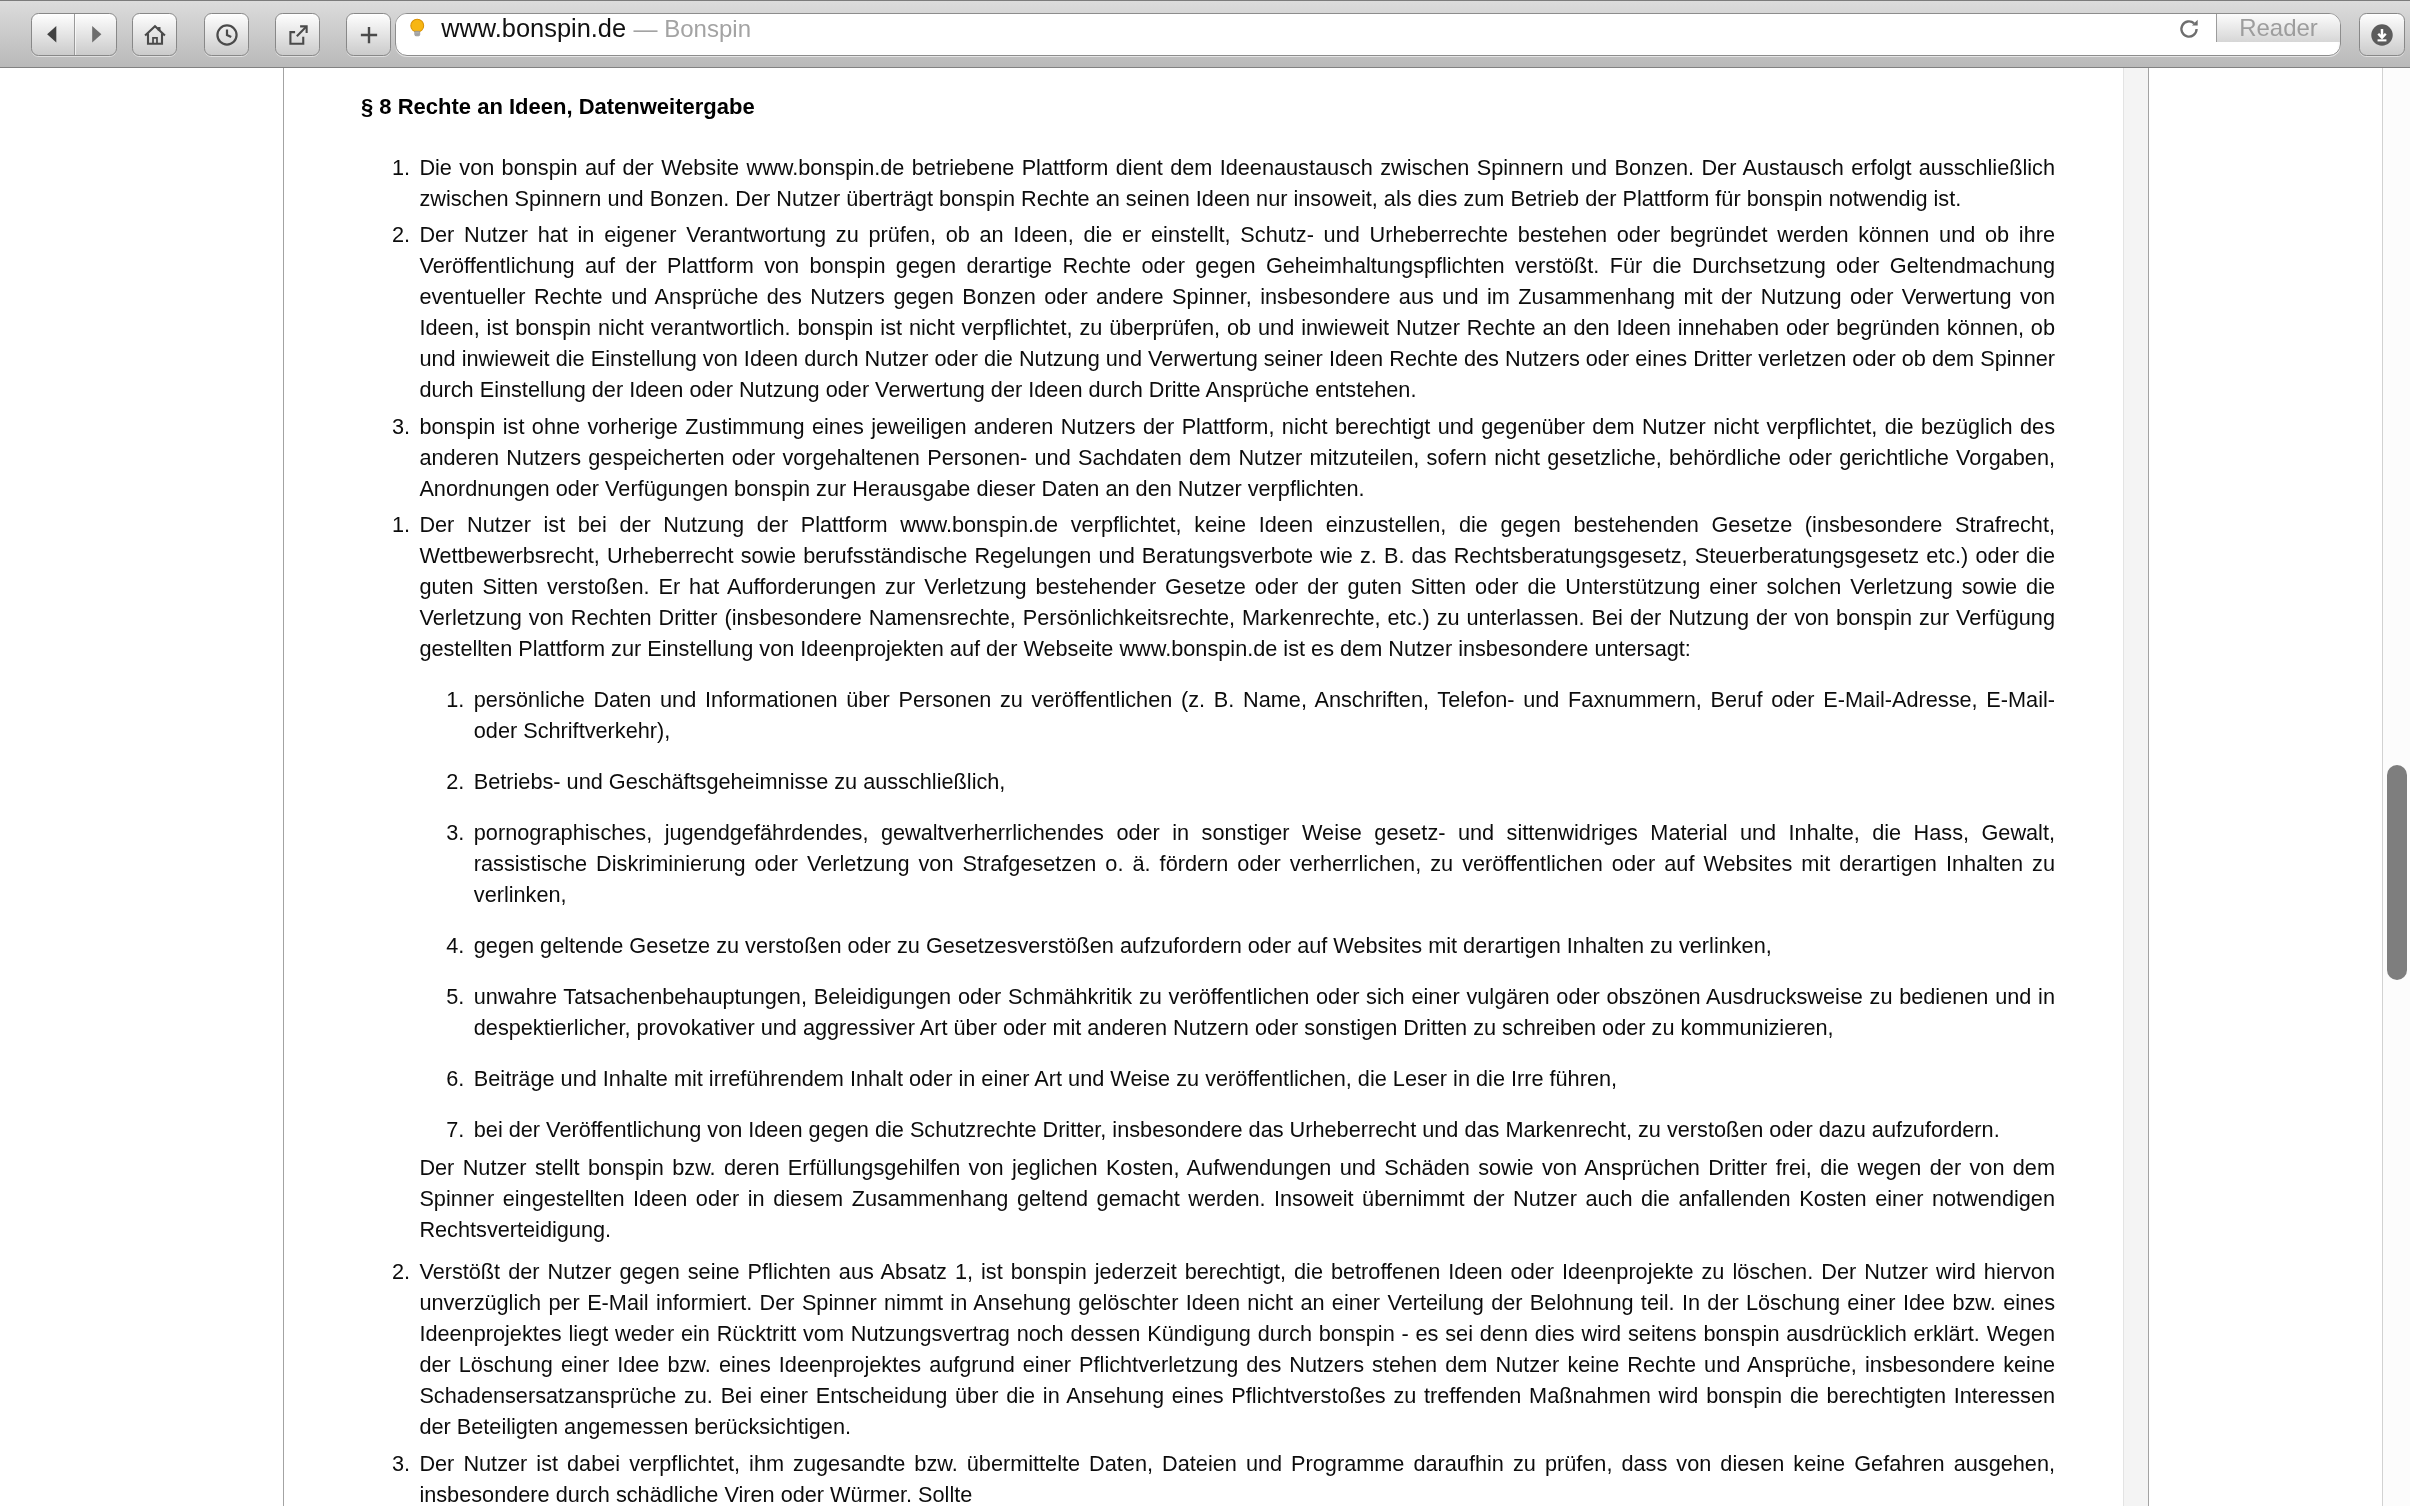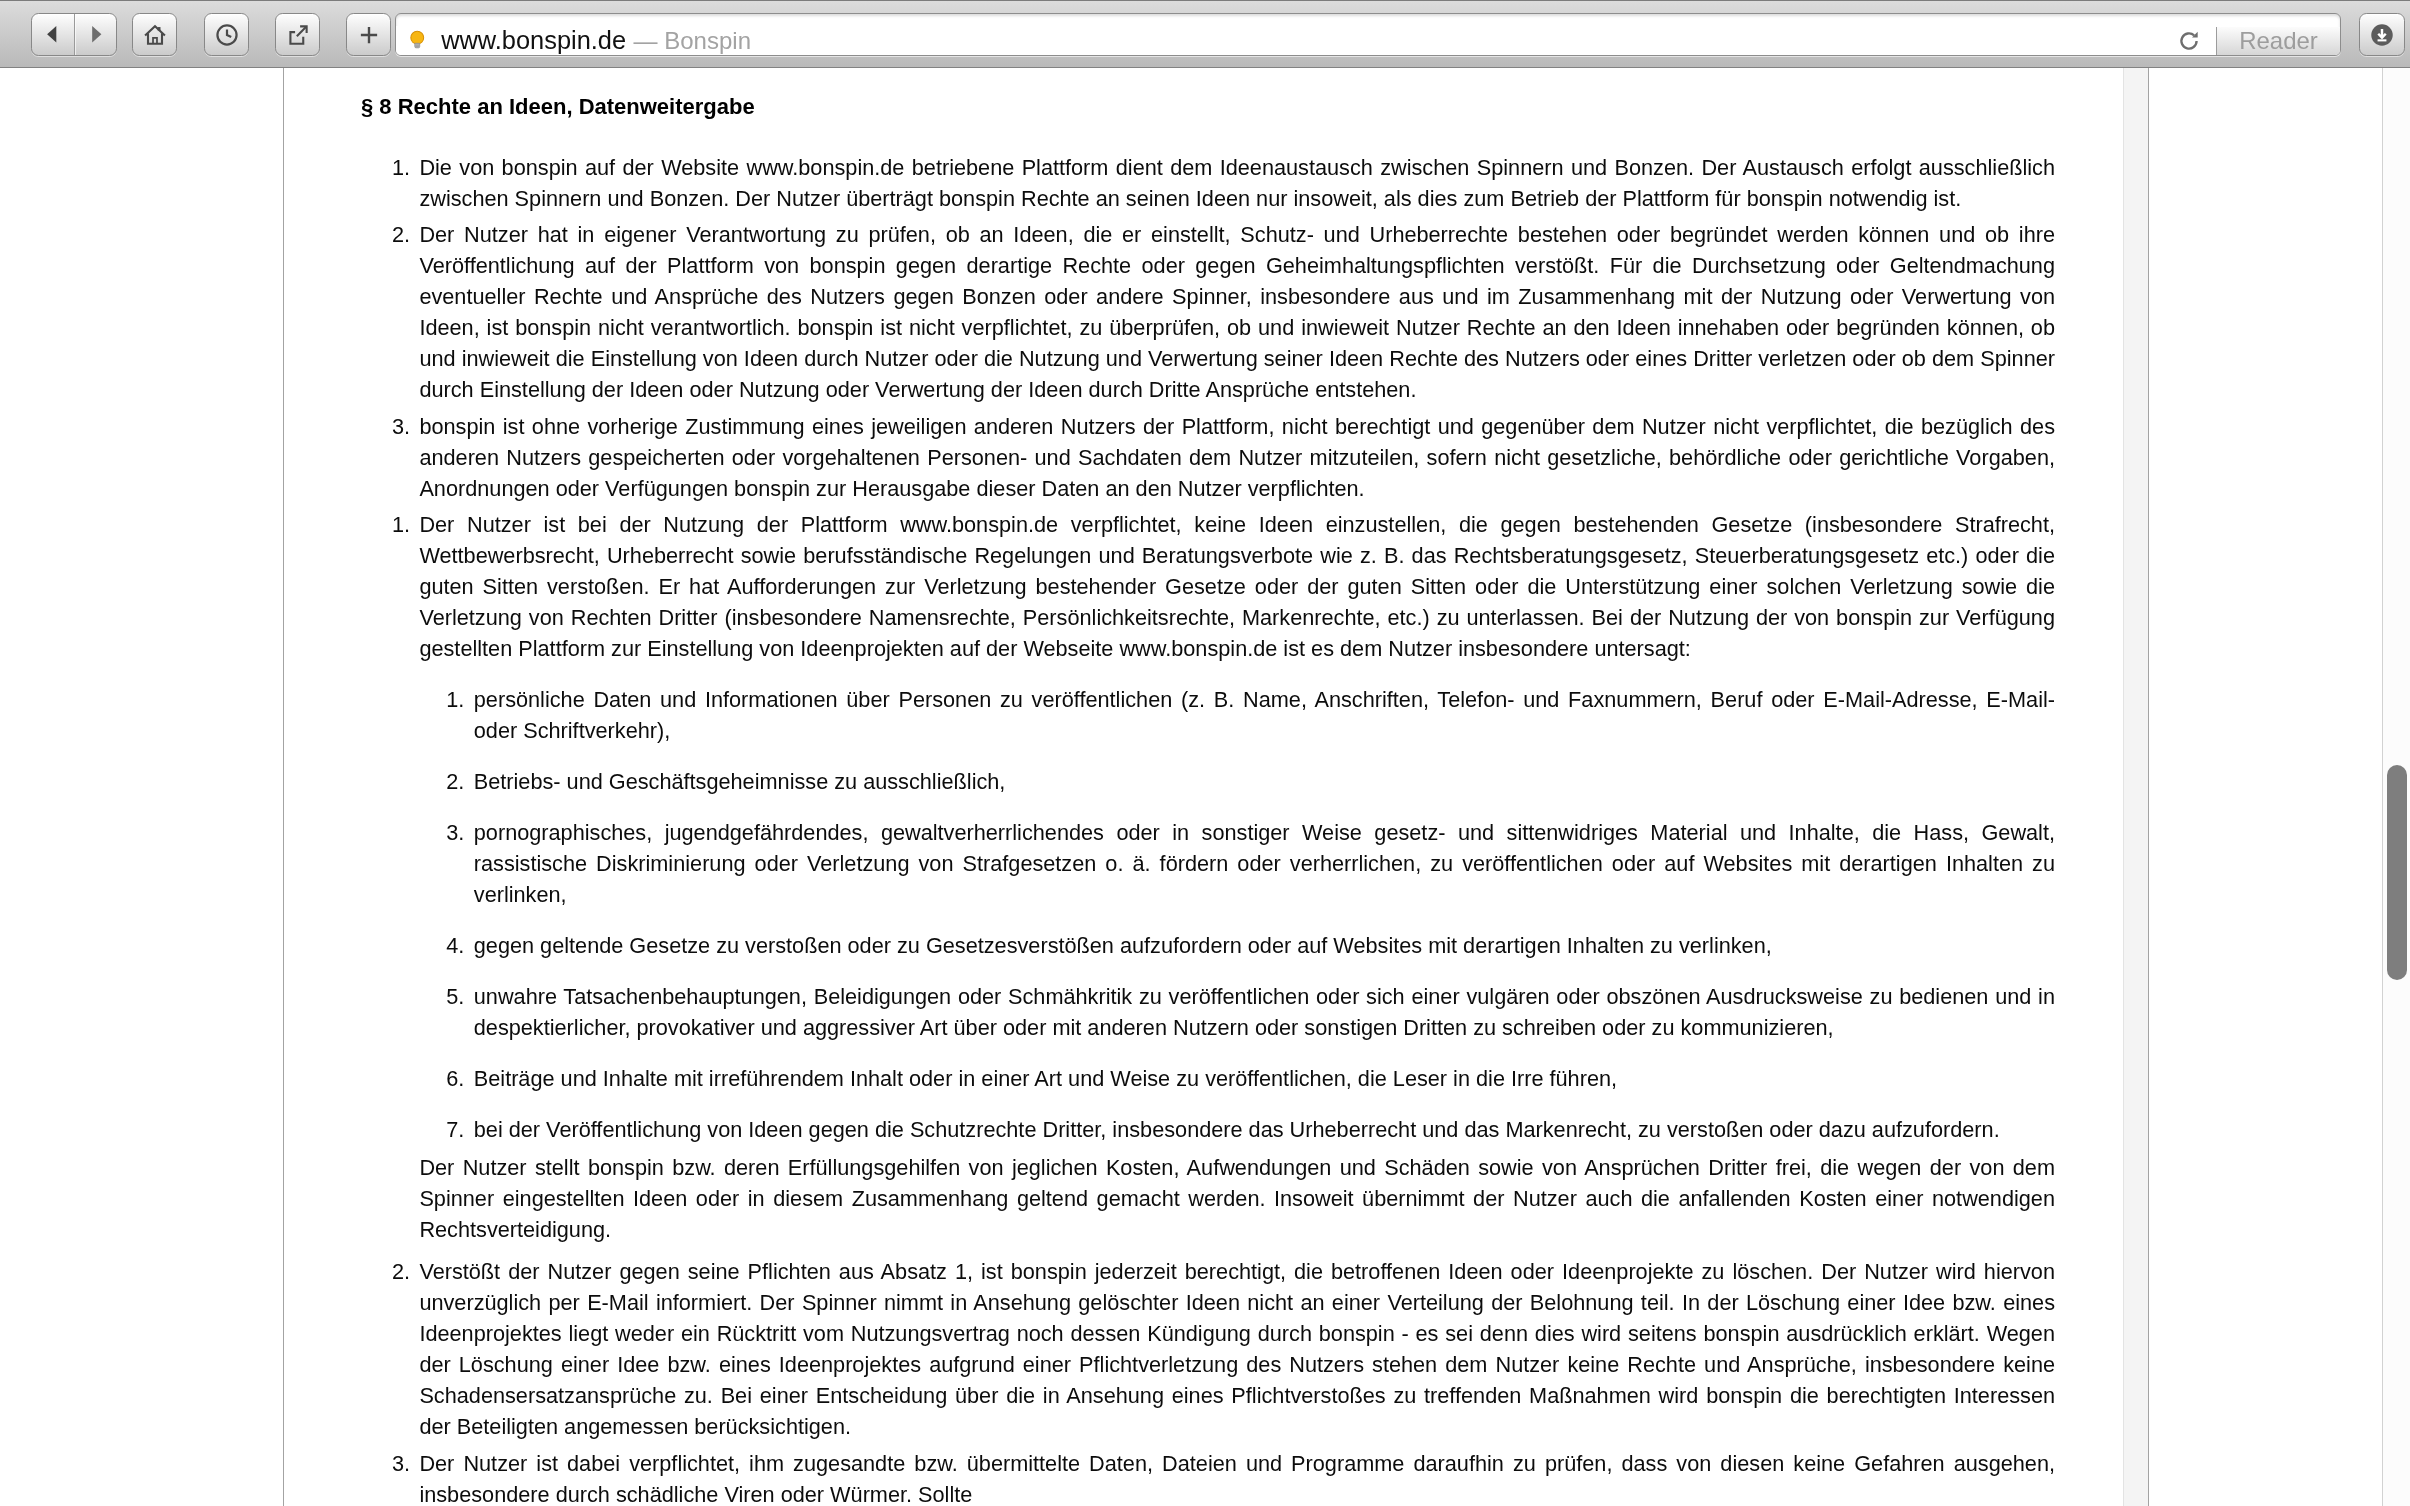--- a/index.html
+++ b/index.html
@@ -20,22 +20,22 @@
   .seg { display:flex; align-items:center; justify-content:center; height:100%; width:42px; }
   .seg + .seg { border-left:0.9px solid #9a9a9a; box-shadow:inset 0.9px 0 0 rgba(255,255,255,.7); }
 
   .backfwd { left:31px; width:86px; padding:0; }
   .home   { left:132px; width:45px; }
   .clock  { left:204px; width:45px; }
   .share  { left:275px; width:45px; }
   .plus   { left:346px; width:45px; }
 
   .addr { position:absolute; left:395px; top:12.2px; width:1946px; height:43px;
-    border:0.9px solid #8d8d8d; border-radius:6px;
-    background:#fff; display:flex; align-items:flex-end;
+    border:0.9px solid #8d8d8d; border-radius:12px;
+    background:#fff; display:flex; align-items:flex-start;
     box-shadow:inset 0 1.9px 2.8px rgba(0,0,0,.14), 0 0.9px 0 rgba(255,255,255,.6); overflow:hidden; }
   .addr-main { flex:1; display:flex; align-items:center; padding:0 13px 0 9.4px; background:#fff; }
   .favicon { width:24.5px; height:24.5px; margin-right:11.3px; flex:0 0 auto; }
   .url-host { font-size:25.4px; color:#111; font-weight:500; white-space:pre; }
   .url-title { font-size:24px; color:#a3a3a3; white-space:pre; margin-left:7.5px; }
   .addr-spacer { flex:1; }
   .refresh { width:28px; height:28px; color:#6e6e6e; cursor:default; }
   .reader-seg { width:124px; border-left:0.9px solid #9c9c9c;
     background:linear-gradient(#fcfcfc,#d6d6d6);
     display:flex; align-items:center; justify-content:center;

